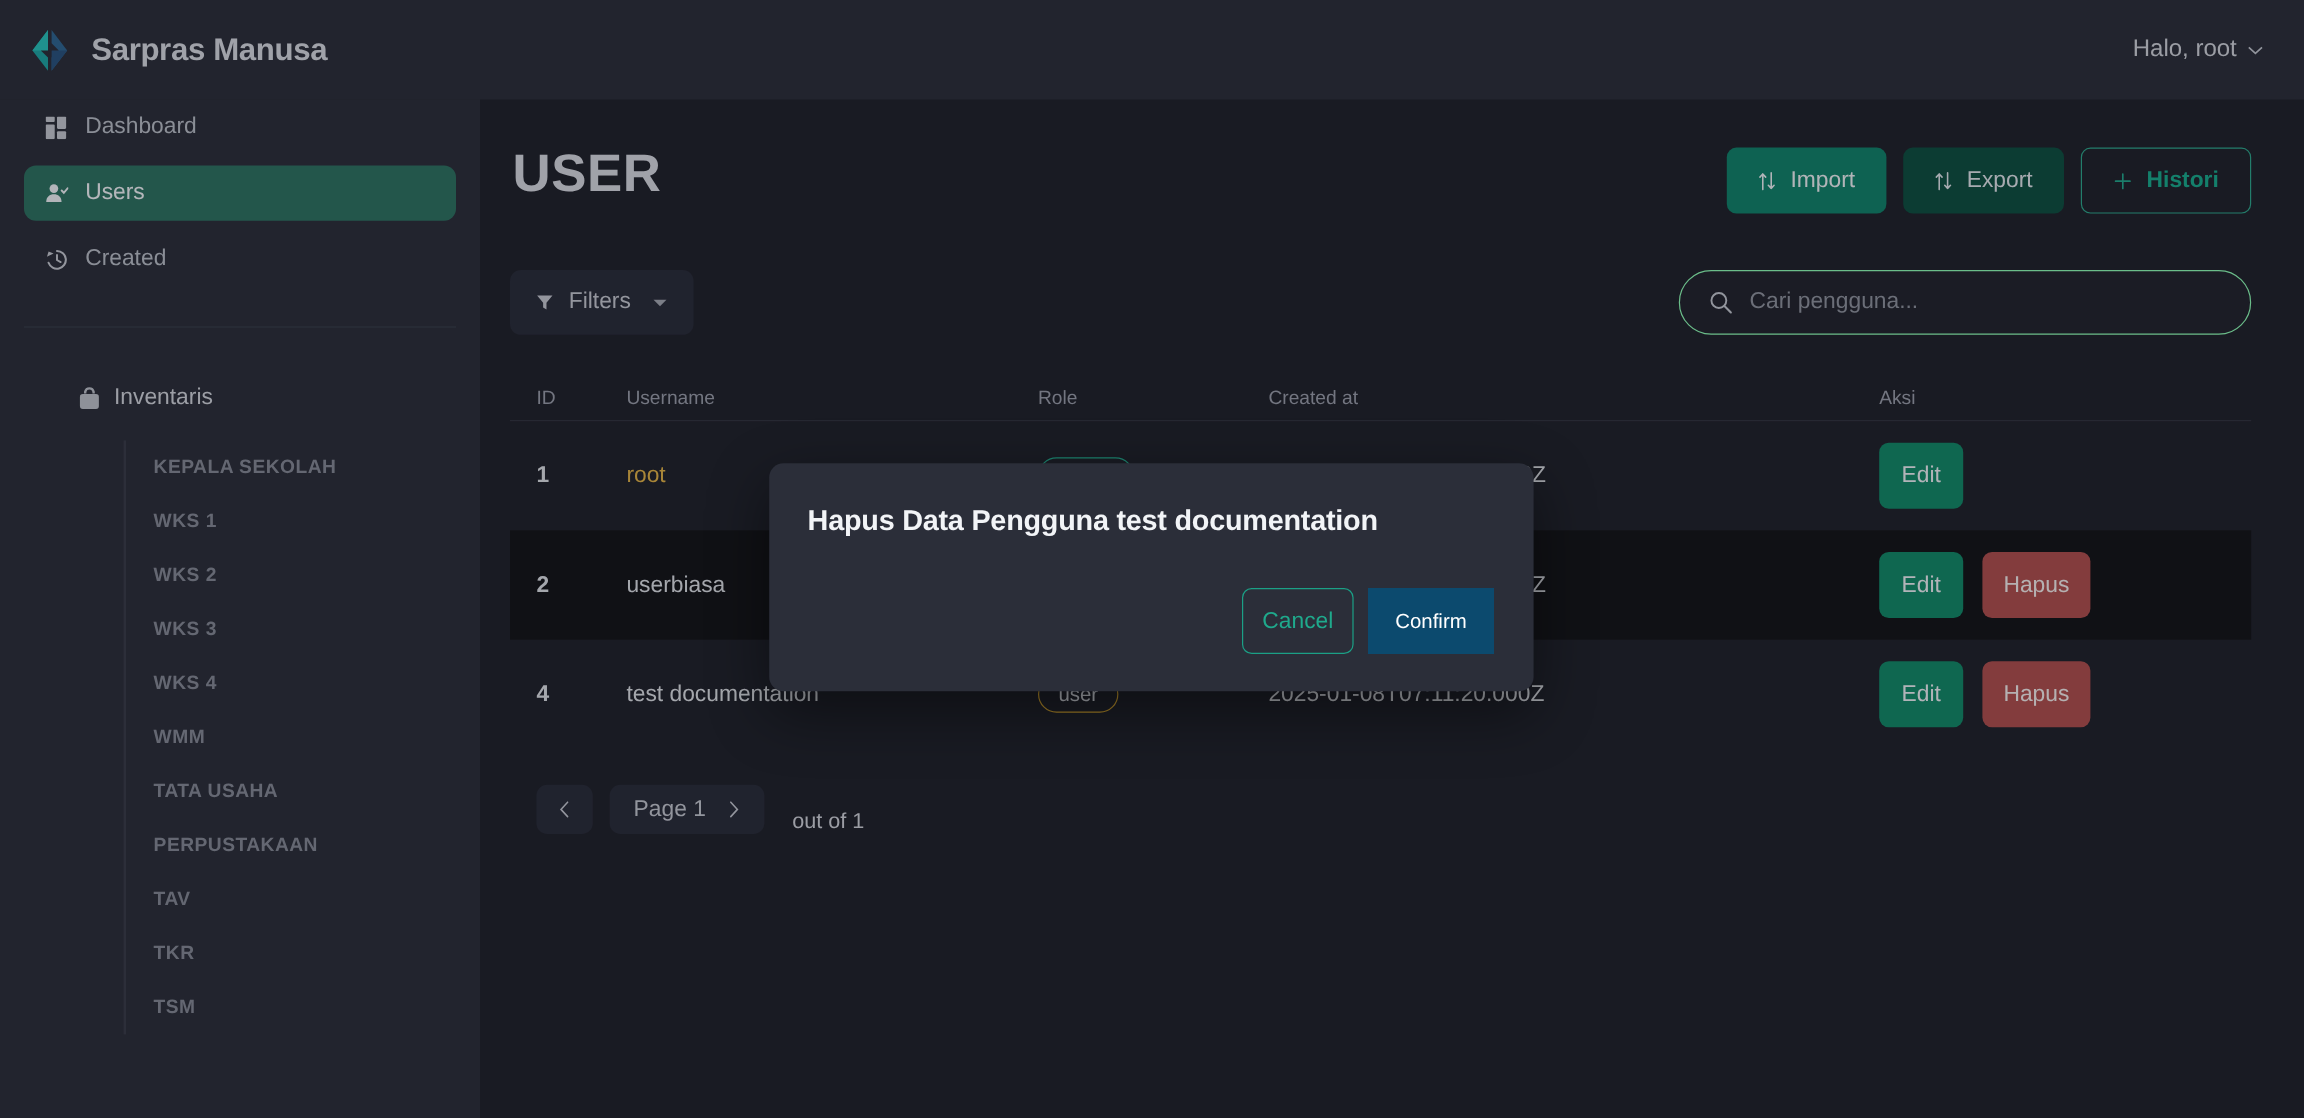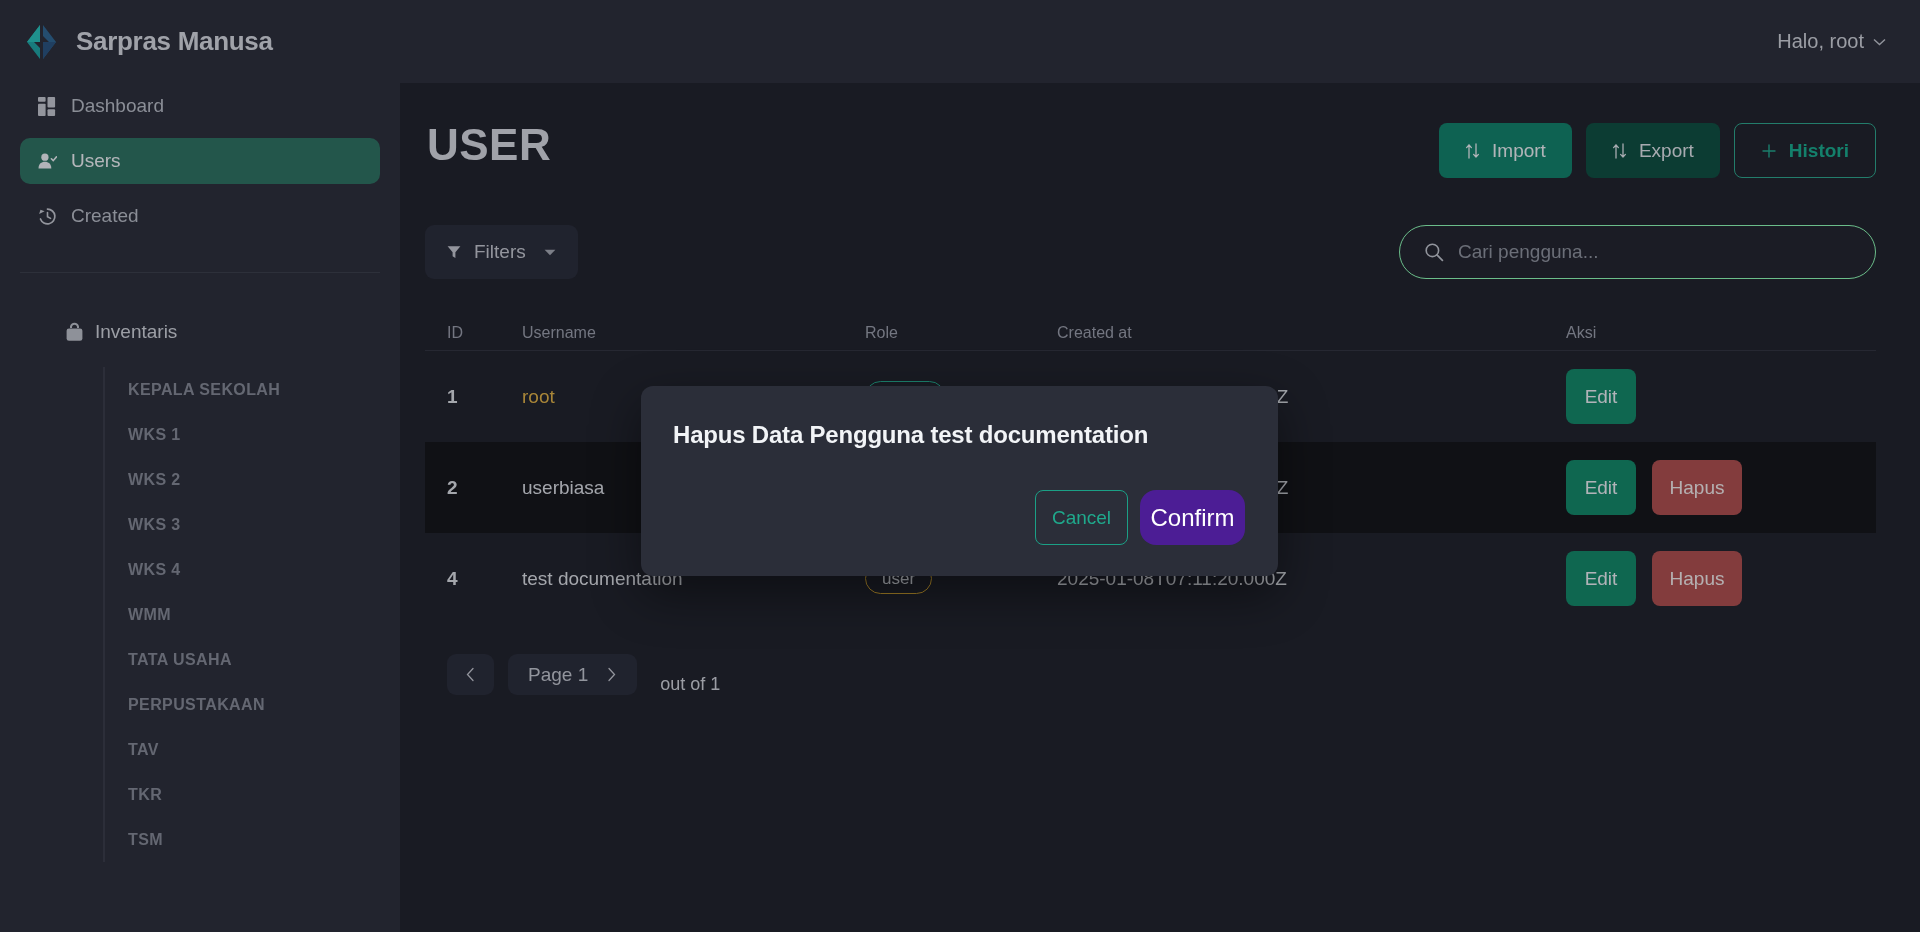--- a/index.html
+++ b/index.html
@@ -200,22 +200,22 @@
   }
   .modal-actions {
     position: absolute; right: 33px; bottom: 31px;
     display: flex; gap: 12px;
   }
   .btn-cancel {
     background: transparent; border: 1px solid #1ba086; color: #1fa98c;
     height: 55px; width: 93px; border-radius: 8px; font-size: 19px; cursor: pointer;
   }
   .btn-confirm {
-    background: #4c1d95; border: none; color: #ffffff;
-    height: 55px; width: 105px; border-radius: 16px; font-size: 24px; cursor: pointer;
+    background: #0c4a6e; border: none; color: #ffffff;
+    height: 55px; width: 105px; border-radius: 0; font-size: 17px; cursor: pointer;
   }
 </style>
 </head>
 <body>
 
 <div id="app">
 
   <div class="topbar">
     <div class="brand">
       <svg class="brand-logo" viewBox="0 0 40 40">

